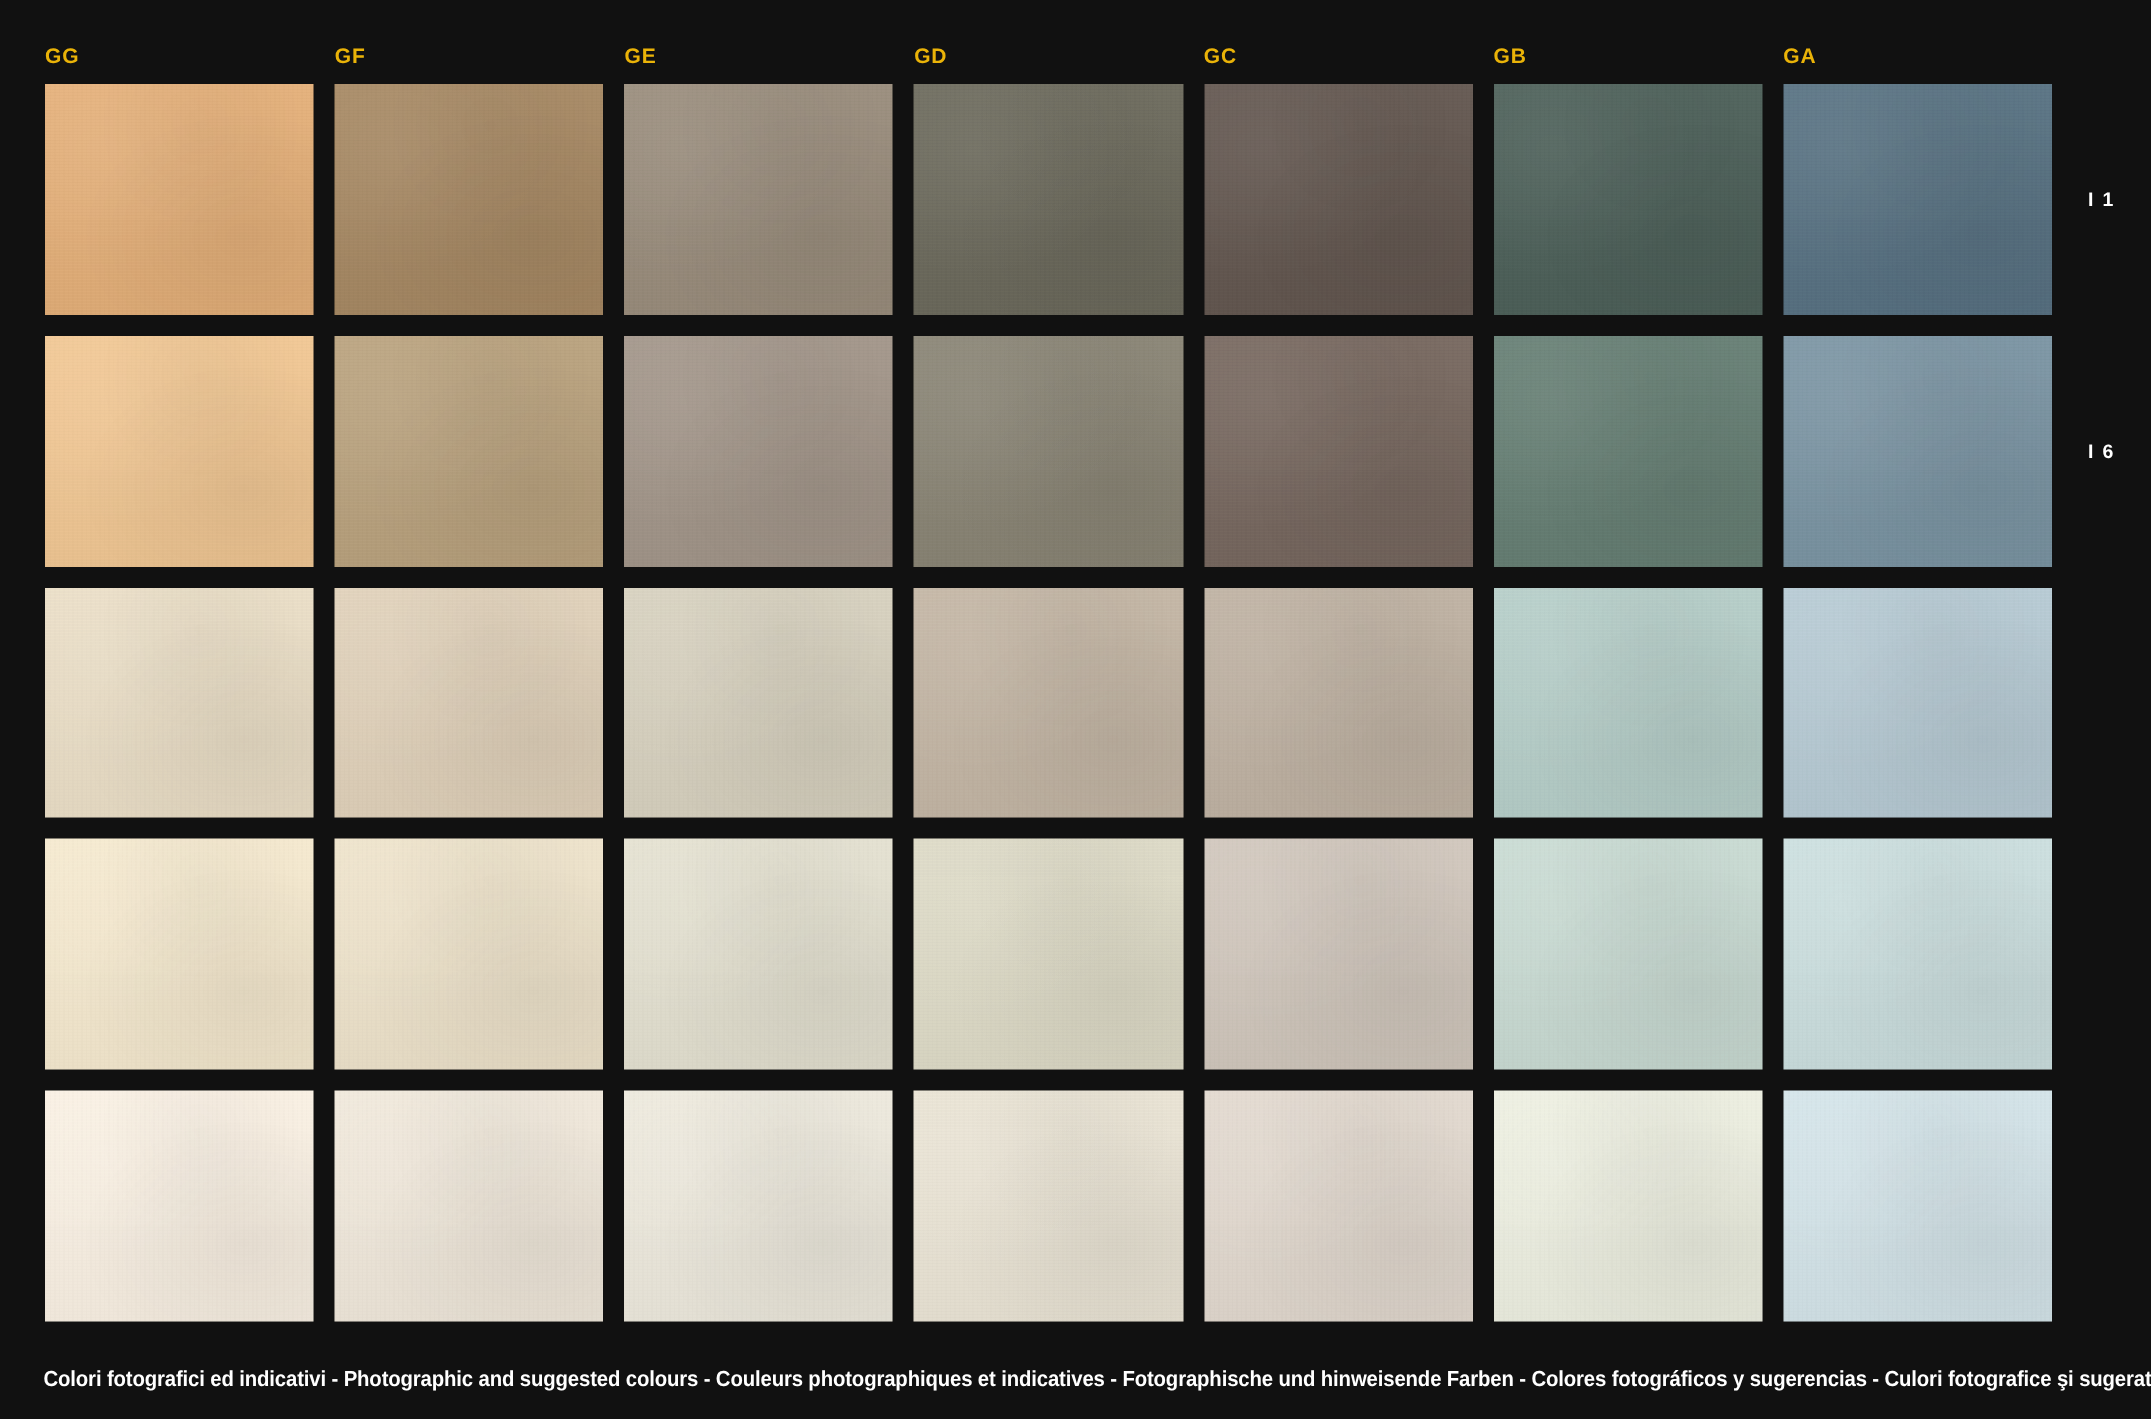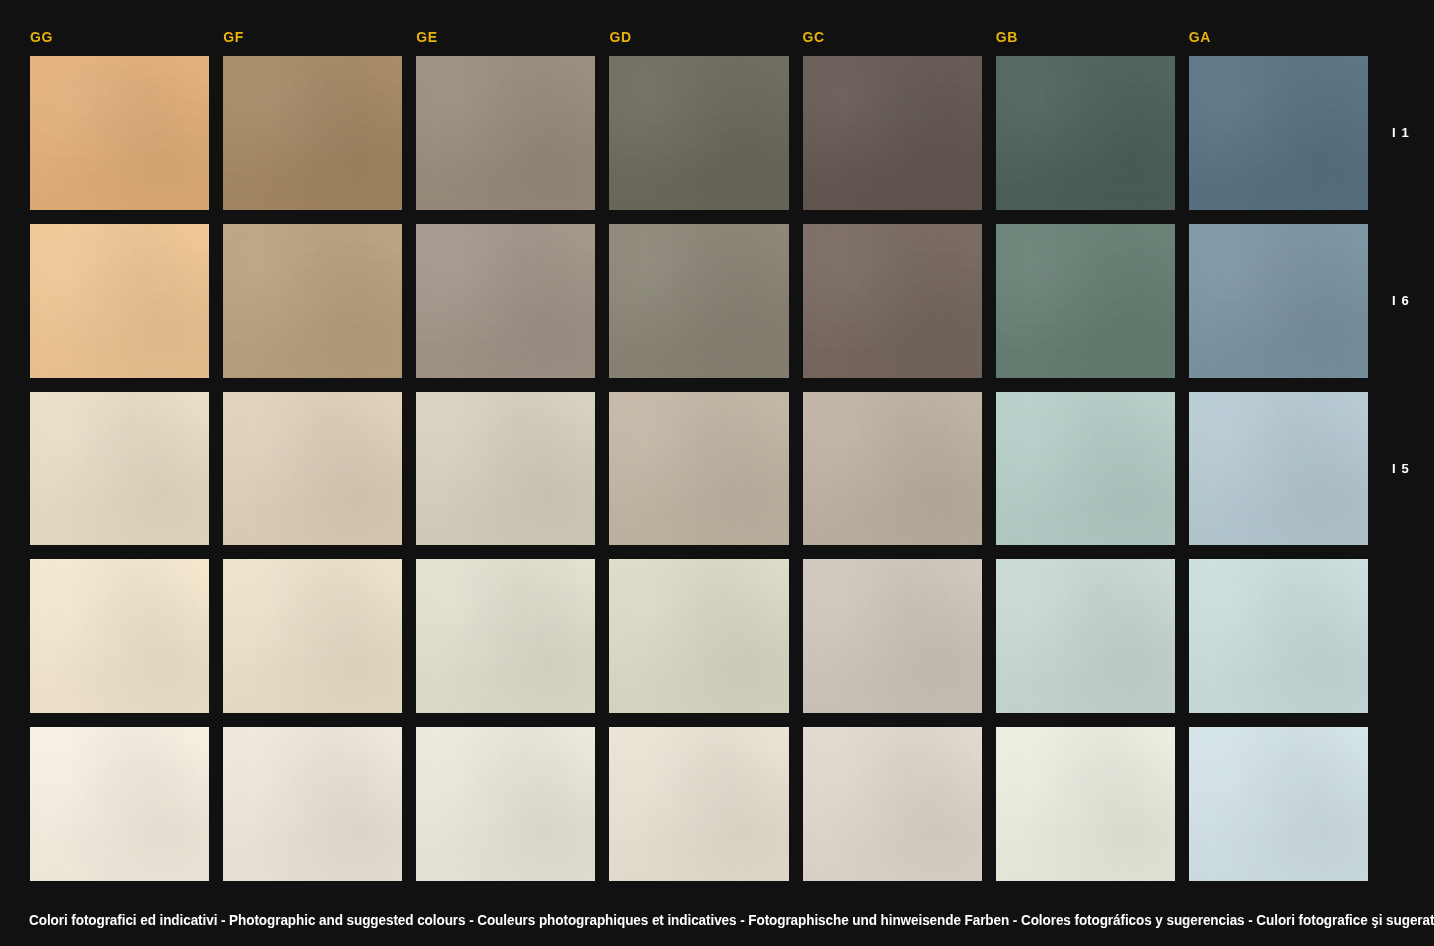--- a/index.html
+++ b/index.html
@@ -176,18 +176,17 @@
       <div class="swatch" style="background: rgb(238, 234, 222);"></div>
       <div class="swatch" style="background: rgb(235, 229, 214);"></div>
       <div class="swatch" style="background: rgb(227, 218, 208);"></div>
       <div class="swatch" style="background: rgb(238, 240, 226);"></div>
       <div class="swatch" style="background: rgb(213, 229, 234);"></div>
     </div>
 
   <div class="row-labels">
     <div class="row-label">I 1</div>
     <div class="row-label">I 6</div>
-    <div class="row-label">I 5</div>
   </div>
 
   <div class="footer-caption">Colori fotografici ed indicativi - Photographic and suggested colours - Couleurs photographiques et indicatives - Fotographische und hinweisende Farben - Colores fotográficos y sugerencias - Culori fotografice şi sugerate - Φωτογραφικά και προτεινόμενα χρώματα.</div>
 
 </div>
 
 </body></html>

